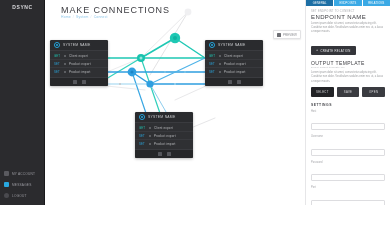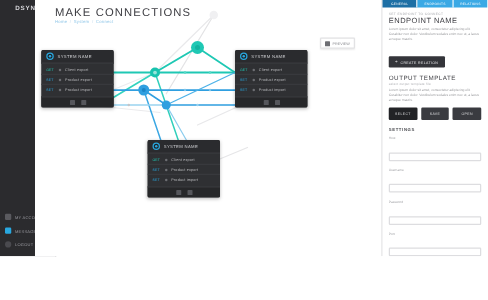--- a/index.html
+++ b/index.html
@@ -33,21 +33,21 @@
   .side-lbl{
     font-size:3.2px; color:#9a9aa0; letter-spacing:.2px;
     white-space:nowrap; overflow:hidden;
   }
   .sidebar-edge{
     position:absolute; right:0; top:0; width:1px; height:205px; background:#19191b;
   }
 
   
   .canvas{
-    position:absolute; left:28px; top:0; width:260px; height:205px;
+    position:absolute; left:45px; top:0; width:260px; height:205px;
     background:#ffffff; overflow:hidden;
   }
   .page-title{
     position:absolute; left:16px; top:5px;
     font-size:9px; letter-spacing:.9px; color:#3c3c41; font-weight:normal;
   }
   .breadcrumb{
     position:absolute; left:16px; top:15px;
     display:flex; align-items:center; gap:2px;
     font-size:3.4px; color:#8fc6e8; letter-spacing:.2px;

